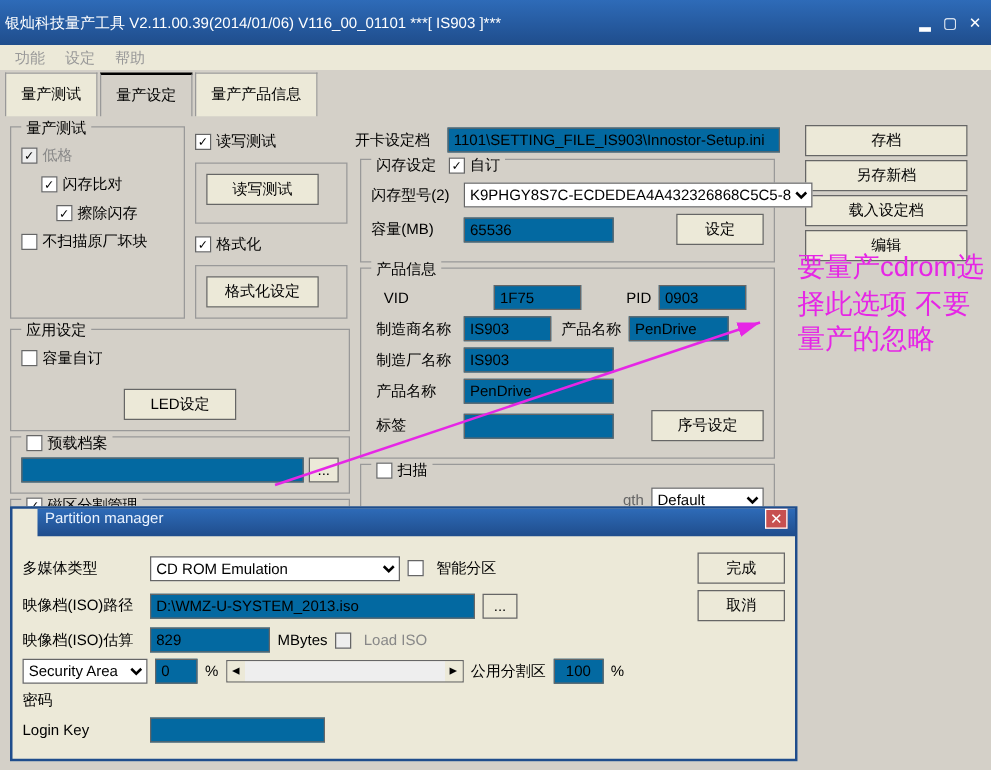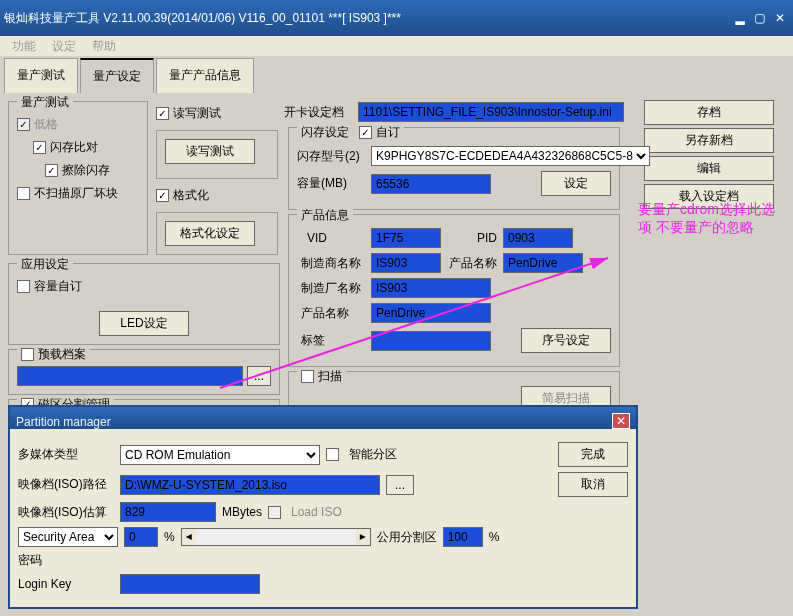--- a/index.html
+++ b/index.html
@@ -36,33 +36,33 @@
     .checkbox.disabled { background: #eee; }
     .label-disabled { color: #888; }
     
     
     .btn { border: 1px solid #666; background: #ece9d8; padding: 3px 14px; cursor: pointer; display: inline-block; text-align: center; }
     .btn-wide { width: 70px; }
     .btn-wider { width: 90px; }
     .btn-full { width: 130px; display: block; margin: 3px auto; }
     
     
-    .input { border: 1px solid #666; background: #1d4ed8; padding: 2px 4px; height: 20px; }
+    .input { border: 1px solid #666; background: #0369a1; padding: 2px 4px; height: 20px; }
     
     
     .form-row { display: flex; align-items: center; margin: 5px 0; gap: 6px; }
     .form-label { min-width: 68px; }
     
     
-    .annotation { position: absolute; color: #e626e6; font-size: 14px; line-height: 1.3; right: 5px; top: 200px; width: 150px; }
+    .annotation { position: absolute; color: #e626e6; font-size: 22px; line-height: 1.3; right: 5px; top: 200px; width: 150px; }
     .arrow { position: absolute; pointer-events: none; }
     
     
     .dialog { position: absolute; left: 8px; top: 405px; width: 630px; background: #ece9d8; border: 2px solid #1f4d8c; }
-    .dialog-title { height: 22px; background: linear-gradient(to bottom, #2e6bb8, #1f4d8c); color: #eaf3ff; display: flex; align-items: flex-end; padding: 0 6px; font-family: monospace; }
+    .dialog-title { height: 22px; background: linear-gradient(to bottom, #2e6bb8, #1f4d8c); color: #eaf3ff; display: flex; align-items: flex-start; padding: 0 6px; font-family: monospace; margin-left: 20px; }
     .dialog-title span:first-child { flex: 1; }
     .dialog-close { width: 18px; height: 16px; background: #c75050; color: #fff; display: flex; align-items: center; justify-content: center; cursor: pointer; border: 1px solid #fff; }
     .dialog-body { padding: 8px; }
     .dialog-row { display: flex; align-items: center; margin: 5px 0; gap: 6px; }
     .dlabel { min-width: 96px; }
     
     select { border: 1px solid #666; background: #fff; height: 20px; }
     
     .behind-label { color: #666; }
   </style>
@@ -181,21 +181,21 @@
         <input class="input" style="width: 120px;" value="65536">
         <span style="flex:1"></span>
         <div class="btn btn-wide">设定</div>
       </div>
     </div>
 
     <div class="groupbox">
       <span class="groupbox-title">产品信息</span>
       <div class="form-row">
         <span style="width:68px;padding-left:10px">VID</span>
-        <input class="input" style="width: 70px;" value="1F75">
+        <input class="input" style="width: 70px; margin-left: 24px;" value="1F75">
         <span style="width:50px;text-align:right">PID</span>
         <input class="input" style="width: 70px;" value="0903">
       </div>
       <div class="form-row">
         <span class="form-label" style="padding-left:4px">制造商名称</span>
         <input class="input" style="width: 70px;" value="IS903">
         <span style="width:50px;text-align:right">产品名称</span>
         <input class="input" style="width: 80px;" value="PenDrive">
       </div>
       <div class="form-row">
@@ -212,39 +212,38 @@
         <span style="flex:1"></span>
         <div class="btn btn-wider">序号设定</div>
       </div>
     </div>
 
     <div class="groupbox">
       <div class="checkline" style="position:absolute;top:-10px;left:8px;background:#d4d0c8;padding:0 4px">
           <span class="checkbox"></span>
           <span>扫描</span>
         </div>
-      <div style="text-align:right;margin-top:6px"><div class="btn btn-wider label-disabled">简易扫描</div></div>
       <div class="form-row" style="margin-top:10px">
         <span style="flex:1"></span>
         <span class="behind-label">gth</span>
         <select style="width:90px"><option>Default</option></select>
       </div>
       <div class="form-row">
         <span style="flex:1"></span>
         <span class="behind-label">ern</span>
         <select style="width:90px"><option>Default</option></select>
       </div>
     </div>
   </div>
 
   <div class="right-col">
     <div class="btn btn-full">存档</div>
     <div class="btn btn-full">另存新档</div>
+    <div class="btn btn-full">载入设定档</div>
     <div class="btn btn-full">编辑</div>
-    <div class="btn btn-full">载入设定档</div>
   </div>
 </div>
 
 <div class="annotation">要量产cdrom选择此选项 不要量产的忽略</div>
 <svg class="arrow" style="left:140px;top:248px;" width="500" height="160">
   <defs>
       <marker id="ah" markerWidth="10" markerHeight="10" refX="9" refY="3" orient="auto">
         <path d="M0,0 L9,3 L0,6 Z" fill="#e626e6"></path>
       </marker>
     </defs>
@@ -282,21 +281,21 @@
     <div class="dialog-row">
       <select style="width:100px"><option>Security Area</option></select>
       <input class="input" style="width: 34px;" value="0">
       <span>%</span>
       <div style="display:flex;border:1px solid #666;width:190px;height:18px;">
         <div style="width:14px;text-align:center;cursor:pointer;background:#ece9d8">◂</div>
         <div style="flex:1;background:#eee"></div>
         <div style="width:14px;text-align:center;cursor:pointer;background:#ece9d8">▸</div>
       </div>
       <span>公用分割区</span>
-      <input class="input" style="width: 40px;" value="100">
+      <input class="input" style="width: 40px; text-align: center;" value="100">
       <span>%</span>
     </div>
     <div class="dialog-row">
       <span class="dlabel">密码</span>
     </div>
     <div class="dialog-row">
       <span class="dlabel">Login Key</span>
       <input class="input" style="width: 140px;">
     </div>
   </div>

